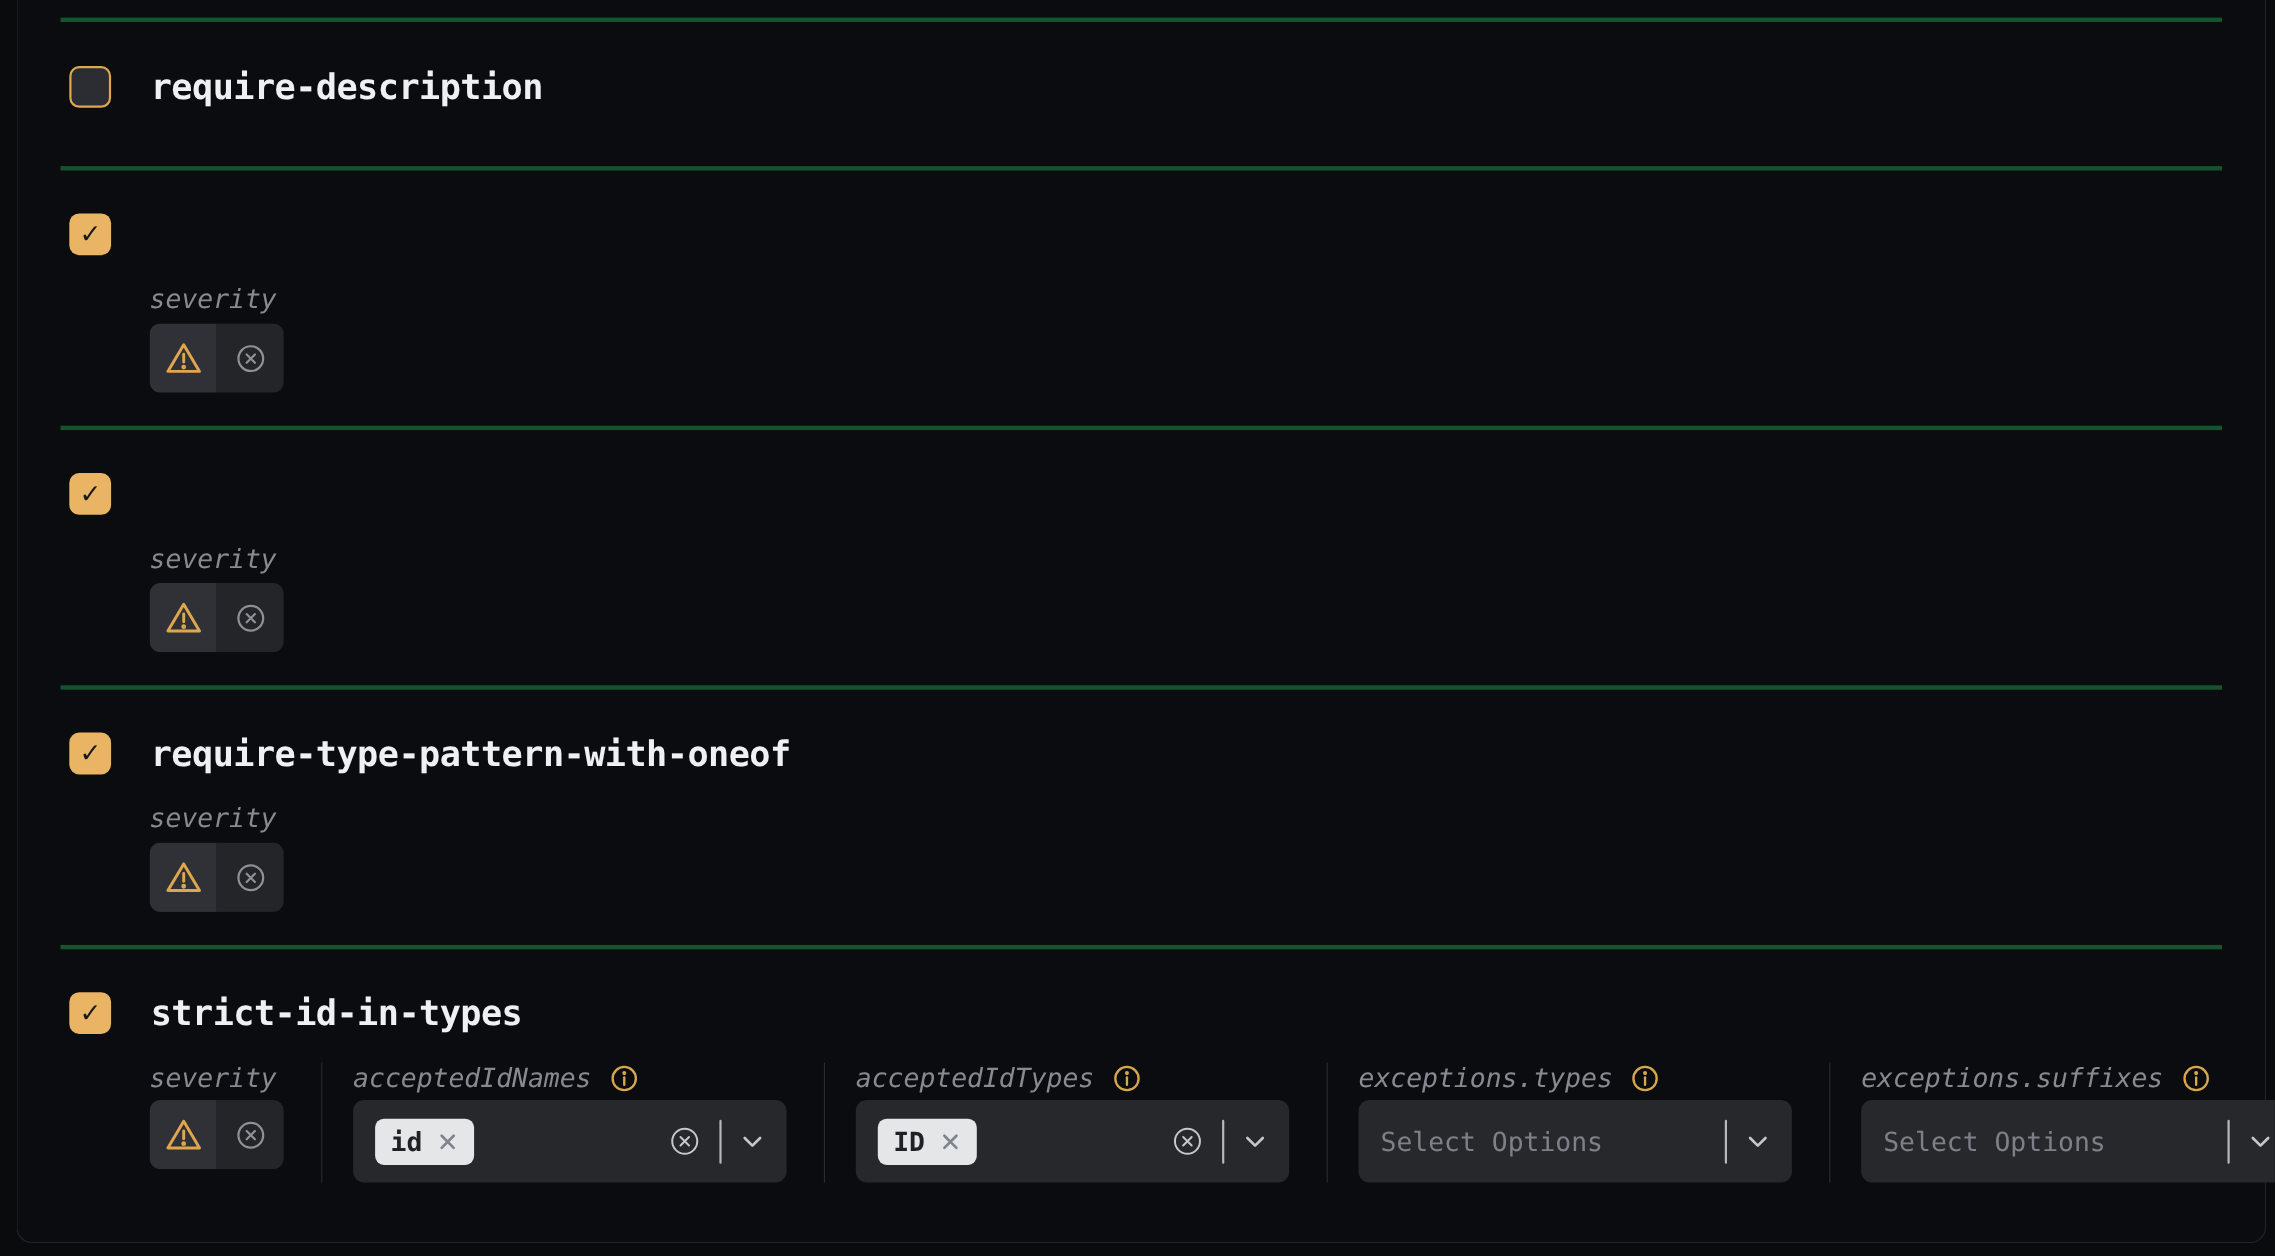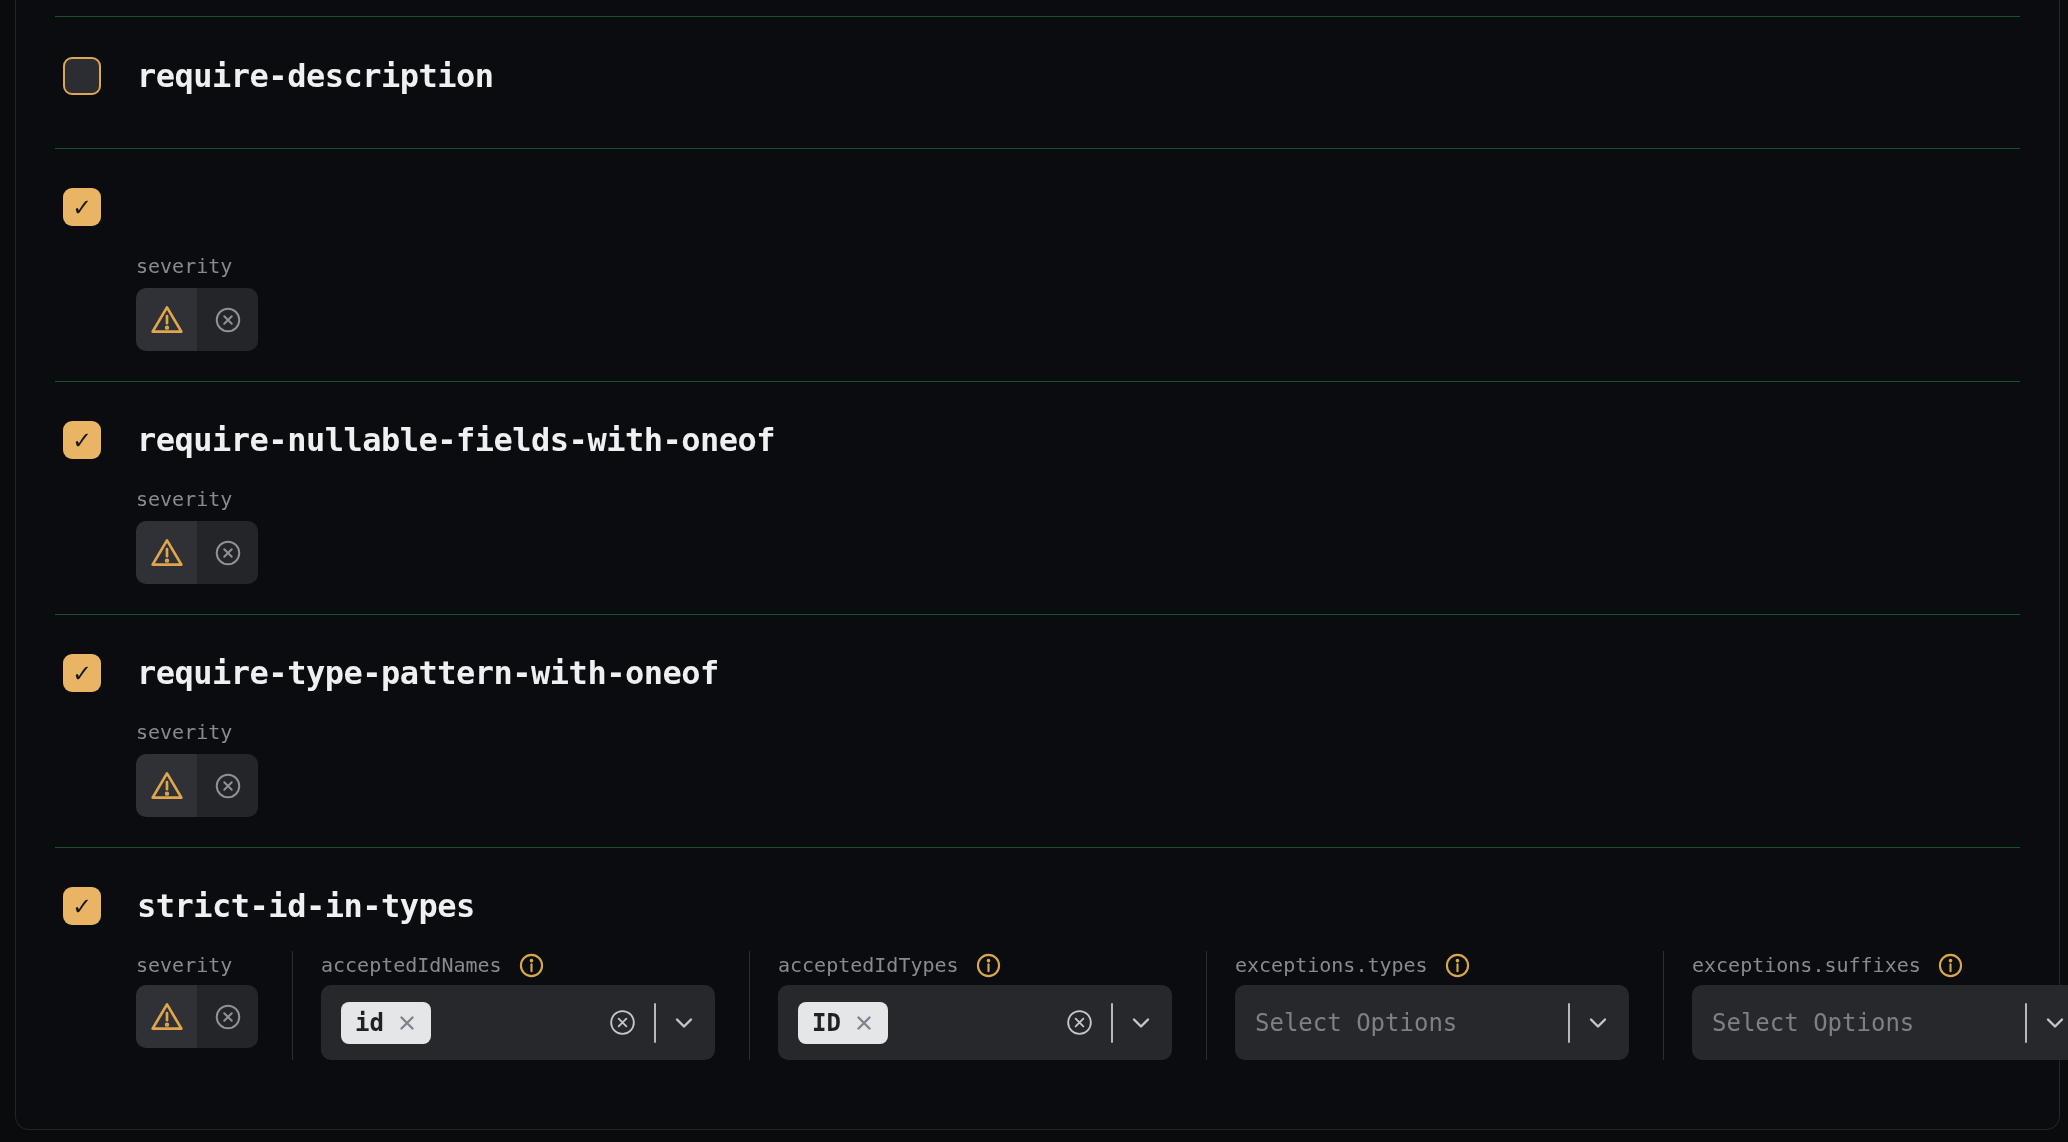--- a/index.html
+++ b/index.html
@@ -4,37 +4,37 @@
 <style>
   * { margin:0; padding:0; box-sizing:border-box; }
   html,body { width:2068px; height:1142px; background:#0a0b0d; overflow:hidden;
               font-family:"DejaVu Sans Mono","Liberation Mono",monospace; }
   .stage { position:relative; width:2068px; height:1142px; background:#0a0b0d; }
 
   .panel { position:absolute; left:15px; top:-20px; width:2045px; height:1150px;
            background:#0b0c0f; border:1px solid #23252a; border-top:none;
            border-radius:0 0 14px 14px; padding-top:36px; }
 
-  .rule { margin:0 39px; border-top:1px solid #14532d; }
+  .rule { margin:0 39px; border-top:4px solid #14532d; }
   .rule-inner { padding-left:8px; }
 
   .rule-head { display:flex; align-items:center; gap:36px; padding-top:39px; }
   .rule.simple .rule-head { padding-top:40px; padding-bottom:53px; }
 
   .checkbox { width:38px; height:38px; border-radius:9px; flex:0 0 auto;
               display:flex; align-items:center; justify-content:center; cursor:pointer; }
   .checkbox.unchecked { background:#2b2d32; border:2px solid #dca74e; }
   .checkbox.checked  { background:#e9b463; }
   .checkbox.checked .mark { color:#17181c; font-size:27px; font-weight:bold;
                             line-height:1; transform:translateY(-1px); }
 
   .rule-title { font-size:32px; font-weight:bold; color:#eef0f2; letter-spacing:-0.5px; }
 
   .severity-block { margin-left:73px; margin-top:26px; padding-bottom:30px; }
-  .field-label { font-size:20px; line-height:28px; color:#878b91; }
+  .field-label { font-size:24px; line-height:28px; color:#878b91;font-style:italic; }
 
   .seg { margin-top:8px; display:flex; width:122px; height:63px;
          border-radius:10px; overflow:hidden; }
   .seg-btn { width:61px; display:flex; align-items:center; justify-content:center; cursor:pointer; }
   .seg-btn.sel { background:#2f3136; }
   .seg-btn.unsel { background:#232529; }
 
   .options-row { display:flex; margin-left:73px; margin-top:26px; padding-bottom:70px; }
   .opt-col { display:flex; flex-direction:column; }
   .opt-col + .opt-col { border-left:1px solid #2b2d33; margin-left:34px; padding-left:28px; }
@@ -101,21 +101,20 @@
         </div>
       </div>
     </section>
 
     <section class="rule">
       <div class="rule-inner">
         <div class="rule-head">
           <div class="checkbox checked">
             <span class="mark">✓</span>
           </div>
-          <div class="rule-title">require-nullable-fields-with-oneof</div>
         </div>
         <div class="severity-block">
           <div class="field-label">severity</div>
           <div class="seg">
             <div class="seg-btn sel">
               <span>
   <svg width="34" height="31" viewBox="0 0 24 22" fill="none" stroke="#dfa64e" stroke-width="1.9" stroke-linecap="round" stroke-linejoin="round">
     <path d="M12 2.4 L22.2 19.6 H1.8 Z"></path>
     <path d="M12 8.6 v5"></path>
     <circle cx="12" cy="16.8" r="0.6" fill="#dfa64e" stroke="#dfa64e"></circle>

